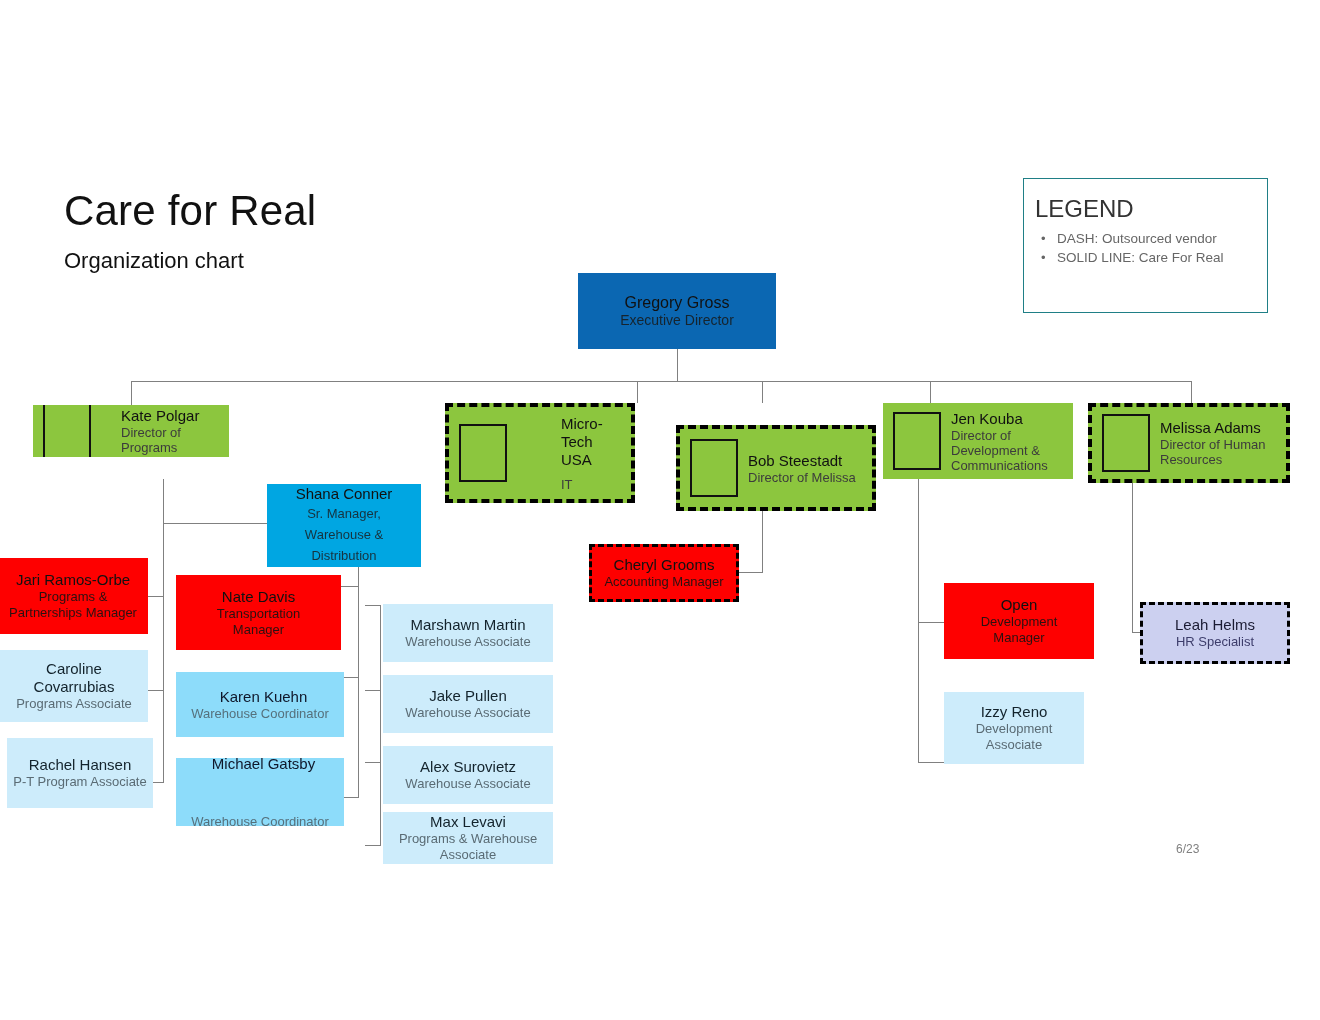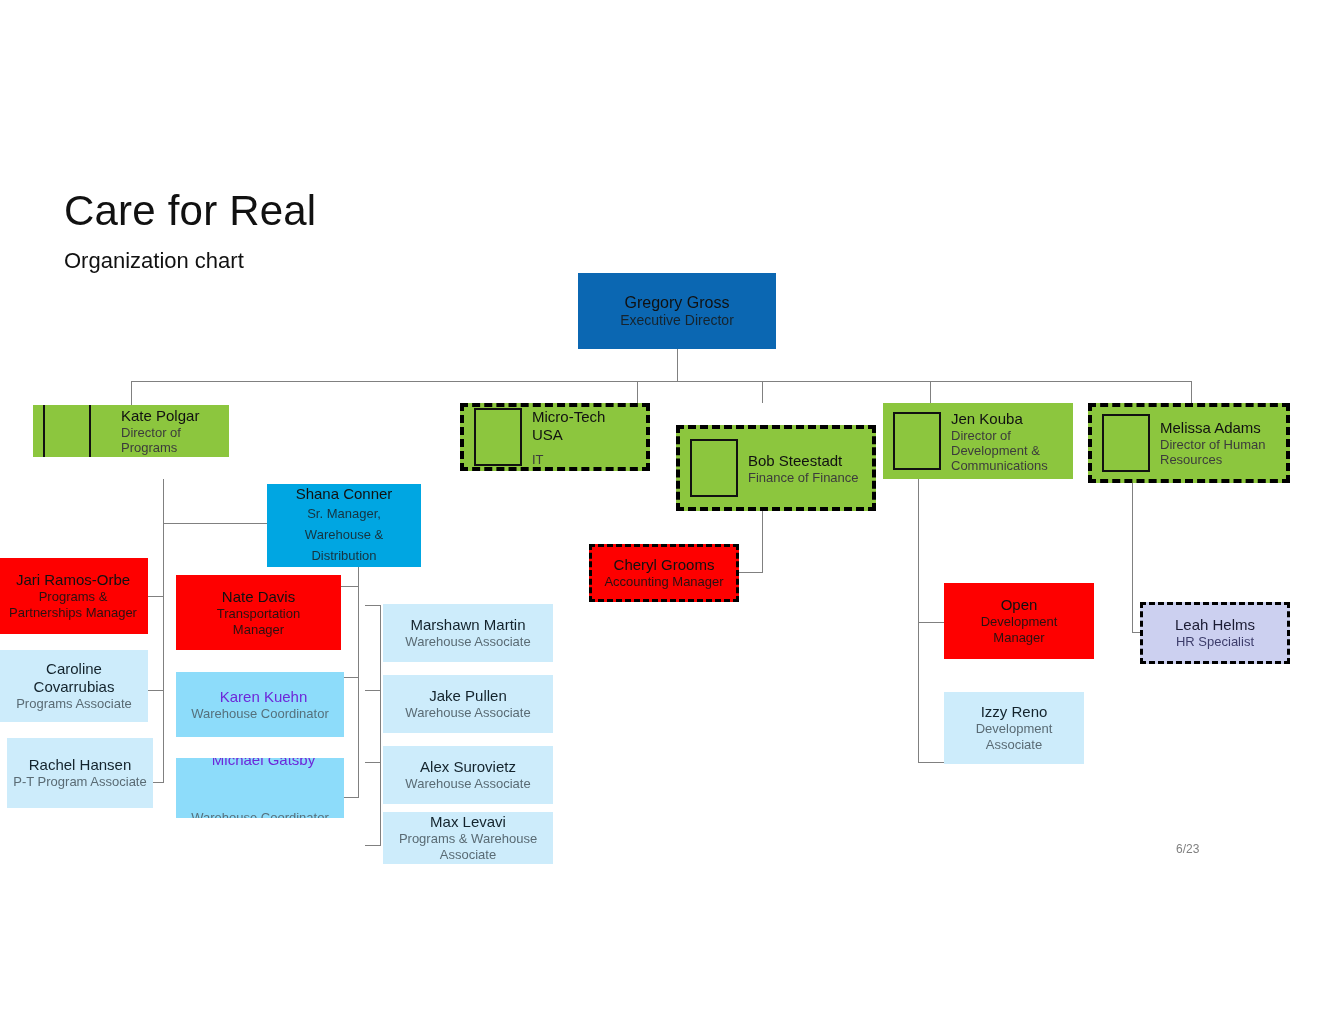--- a/index.html
+++ b/index.html
@@ -87,36 +87,43 @@
   .n-red .ttl{color:#2b1111;}
   .n-red.dash{border:3px dashed #000000;}
 
   
   .n-pale{background:#cdecfb;}
   .n-pale .nm{color:#13232c;}
   .n-pale .ttl{color:#5a6b74;}
 
   
   .n-sky{background:#8ddcfa;}
-  .n-sky .nm{color:#6d28d9;margin-left:7px;}
+  .n-sky .nm{color:#0f172a;margin-left:7px;}
   .n-sky .ttl{color:#55707c;}
 
   
   .n-lav{background:#ccd0f0;border:3px dashed #000000;}
   .n-lav .nm{color:#1b1b33;}
   .n-lav .ttl{color:#3d3d6b;}
 </style>
 </head>
 <body>
 
 <div class="stage">
 
   <div id="title">Care for Real</div>
   <div id="subtitle">Organization chart</div>
 
+  <div id="legend">
+    <div class="legend-title">LEGEND</div>
+    <ul>
+      <li>DASH: Outsourced vendor</li>
+      <li>SOLID LINE: Care For Real</li>
+    </ul>
+  </div>
 
   <div id="page-marker">6/23</div>
 
   <div class="ln lnv" style="left:677px;top:349px;height:32px;"></div>
   <div class="ln lnh" style="left:131px;top:381px;width:1060px;"></div>
   <div class="ln lnv" style="left:131px;top:381px;height:24px;"></div>
   <div class="ln lnv" style="left:637px;top:381px;height:22px;"></div>
   <div class="ln lnv" style="left:762px;top:381px;height:22px;"></div>
   <div class="ln lnv" style="left:930px;top:381px;height:22px;"></div>
   <div class="ln lnv" style="left:1191px;top:381px;height:22px;"></div>
@@ -154,33 +161,33 @@
   </div>
 
   <div class="node n-lead" style="left:33px;top:405px;width:196px;height:52px;gap:20px;">
     <div class="photo"></div>
     <div class="txt">
       <div class="nm">Kate Polgar</div>
       <div class="ttl">Director of Programs</div>
     </div>
   </div>
 
-  <div class="node n-lead dash" style="left:460px;top:403px;width:190px;height:68px;">
+  <div class="node n-lead dash" style="left:445px;top:403px;width:190px;height:100px;gap:44px;">
     <div class="photo"></div>
     <div class="txt">
       <div class="nm">Micro-Tech USA</div>
       <div class="ttl" style="margin-top:8px;">IT</div>
     </div>
   </div>
 
   <div class="node n-lead dash" style="left:676px;top:425px;width:200px;height:86px;">
     <div class="photo"></div>
     <div class="txt">
       <div class="nm">Bob Steestadt</div>
-      <div class="ttl">Finance of Finance</div>
+      <div class="ttl">Director of Melissa</div>
     </div>
   </div>
 
   <div class="node n-lead" style="left:883px;top:403px;width:190px;height:76px;">
     <div class="photo"></div>
     <div class="txt">
       <div class="nm">Jen Kouba</div>
       <div class="ttl">Director of Development &amp; Communications</div>
     </div>
   </div>
@@ -216,21 +223,21 @@
   <div class="node n-red" style="left:176px;top:575px;width:165px;height:75px;">
     <div class="nm">Nate Davis</div>
     <div class="ttl" style="max-width:120px;">Transportation Manager</div>
   </div>
 
   <div class="node n-sky" style="left:176px;top:672px;width:168px;height:65px;">
     <div class="nm">Karen Kuehn</div>
     <div class="ttl">Warehouse Coordinator</div>
   </div>
 
-  <div class="node n-sky" style="left:176px;top:758px;width:168px;height:60px;gap:41px;">
+  <div class="node n-sky" style="left:176px;top:758px;width:168px;height:68px;gap:41px;">
     <div class="nm">Michael Gatsby</div>
     <div class="ttl">Warehouse Coordinator</div>
   </div>
 
   <div class="node n-pale" style="left:383px;top:604px;width:170px;height:58px;">
     <div class="nm">Marshawn Martin</div>
     <div class="ttl">Warehouse Associate</div>
   </div>
 
   <div class="node n-pale" style="left:383px;top:675px;width:170px;height:58px;">

